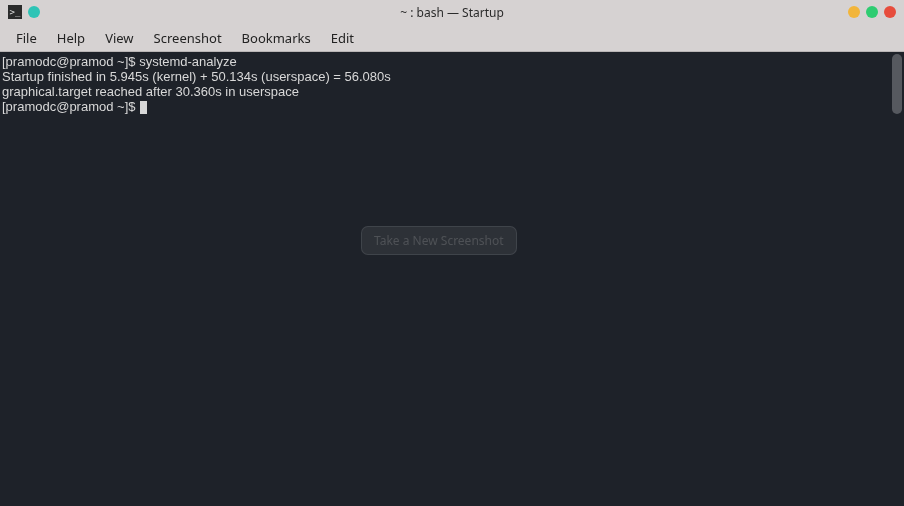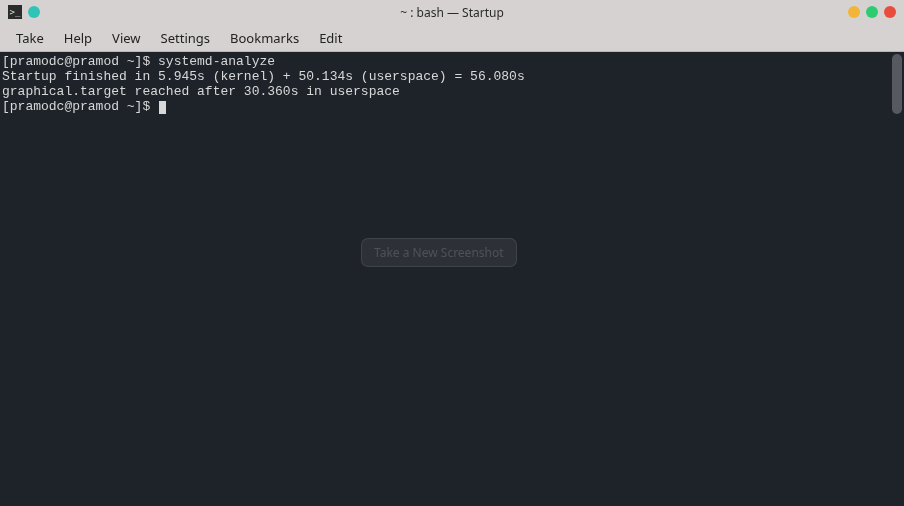--- a/index.html
+++ b/index.html
@@ -76,21 +76,21 @@
       padding: 4px 10px;
       cursor: pointer;
     }
     .terminal-wrap {
       position: relative;
       height: calc(506px - 24px - 28px);
       background: #1e2229;
     }
     .terminal {
       padding: 2px 2px;
-      font-family: Liberation Mono, monospace;
+      font-family: Liberation Sans, sans-serif;
       font-size: 13px;
       line-height: 15px;
       color: #d8d8d8;
       white-space: pre;
       height: 100%;
       overflow: hidden;
     }
     .prompt { color: #d8d8d8; }
     .cursor {
       display: inline-block;
@@ -114,44 +114,43 @@
       top: 174px;
       left: 361px;
       padding: 5px 12px;
       font-size: 12px;
       color: rgba(180,180,180,0.25);
       background: rgba(90,94,100,0.25);
       border: 1px solid rgba(120,124,130,0.25);
       border-radius: 7px;
       pointer-events: none;
       white-space: nowrap;
-      margin-top: 12px;
     }
   </style>
 </head>
 <body>
 
 <div class="titlebar">
   <div class="titlebar-left">
     <div class="app-icon">&gt;_</div>
     <div class="app-dot"></div>
   </div>
   <div class="title-text">~ : bash — Startup</div>
   <div class="window-controls">
     <div class="wc min"></div>
     <div class="wc max"></div>
     <div class="wc close"></div>
   </div>
 </div>
 
 <div class="menubar">
-  <span class="menu-item">Take</span>
+  <span class="menu-item">File</span>
   <span class="menu-item">Help</span>
   <span class="menu-item">View</span>
-  <span class="menu-item">Settings</span>
+  <span class="menu-item">Screenshot</span>
   <span class="menu-item">Bookmarks</span>
   <span class="menu-item">Edit</span>
 </div>
 
 <div class="terminal-wrap">
   <div class="terminal"><span class="prompt">[pramodc@pramod ~]$ </span><span>systemd-analyze</span>
 <span class="prompt"></span><span>Startup finished in 5.945s (kernel) + 50.134s (userspace) = 56.080s</span>
 <span class="prompt"></span><span>graphical.target reached after 30.360s in userspace</span>
 <span class="prompt">[pramodc@pramod ~]$ </span><span></span><span class="cursor"></span></div>
   <div class="scrollbar"></div>

